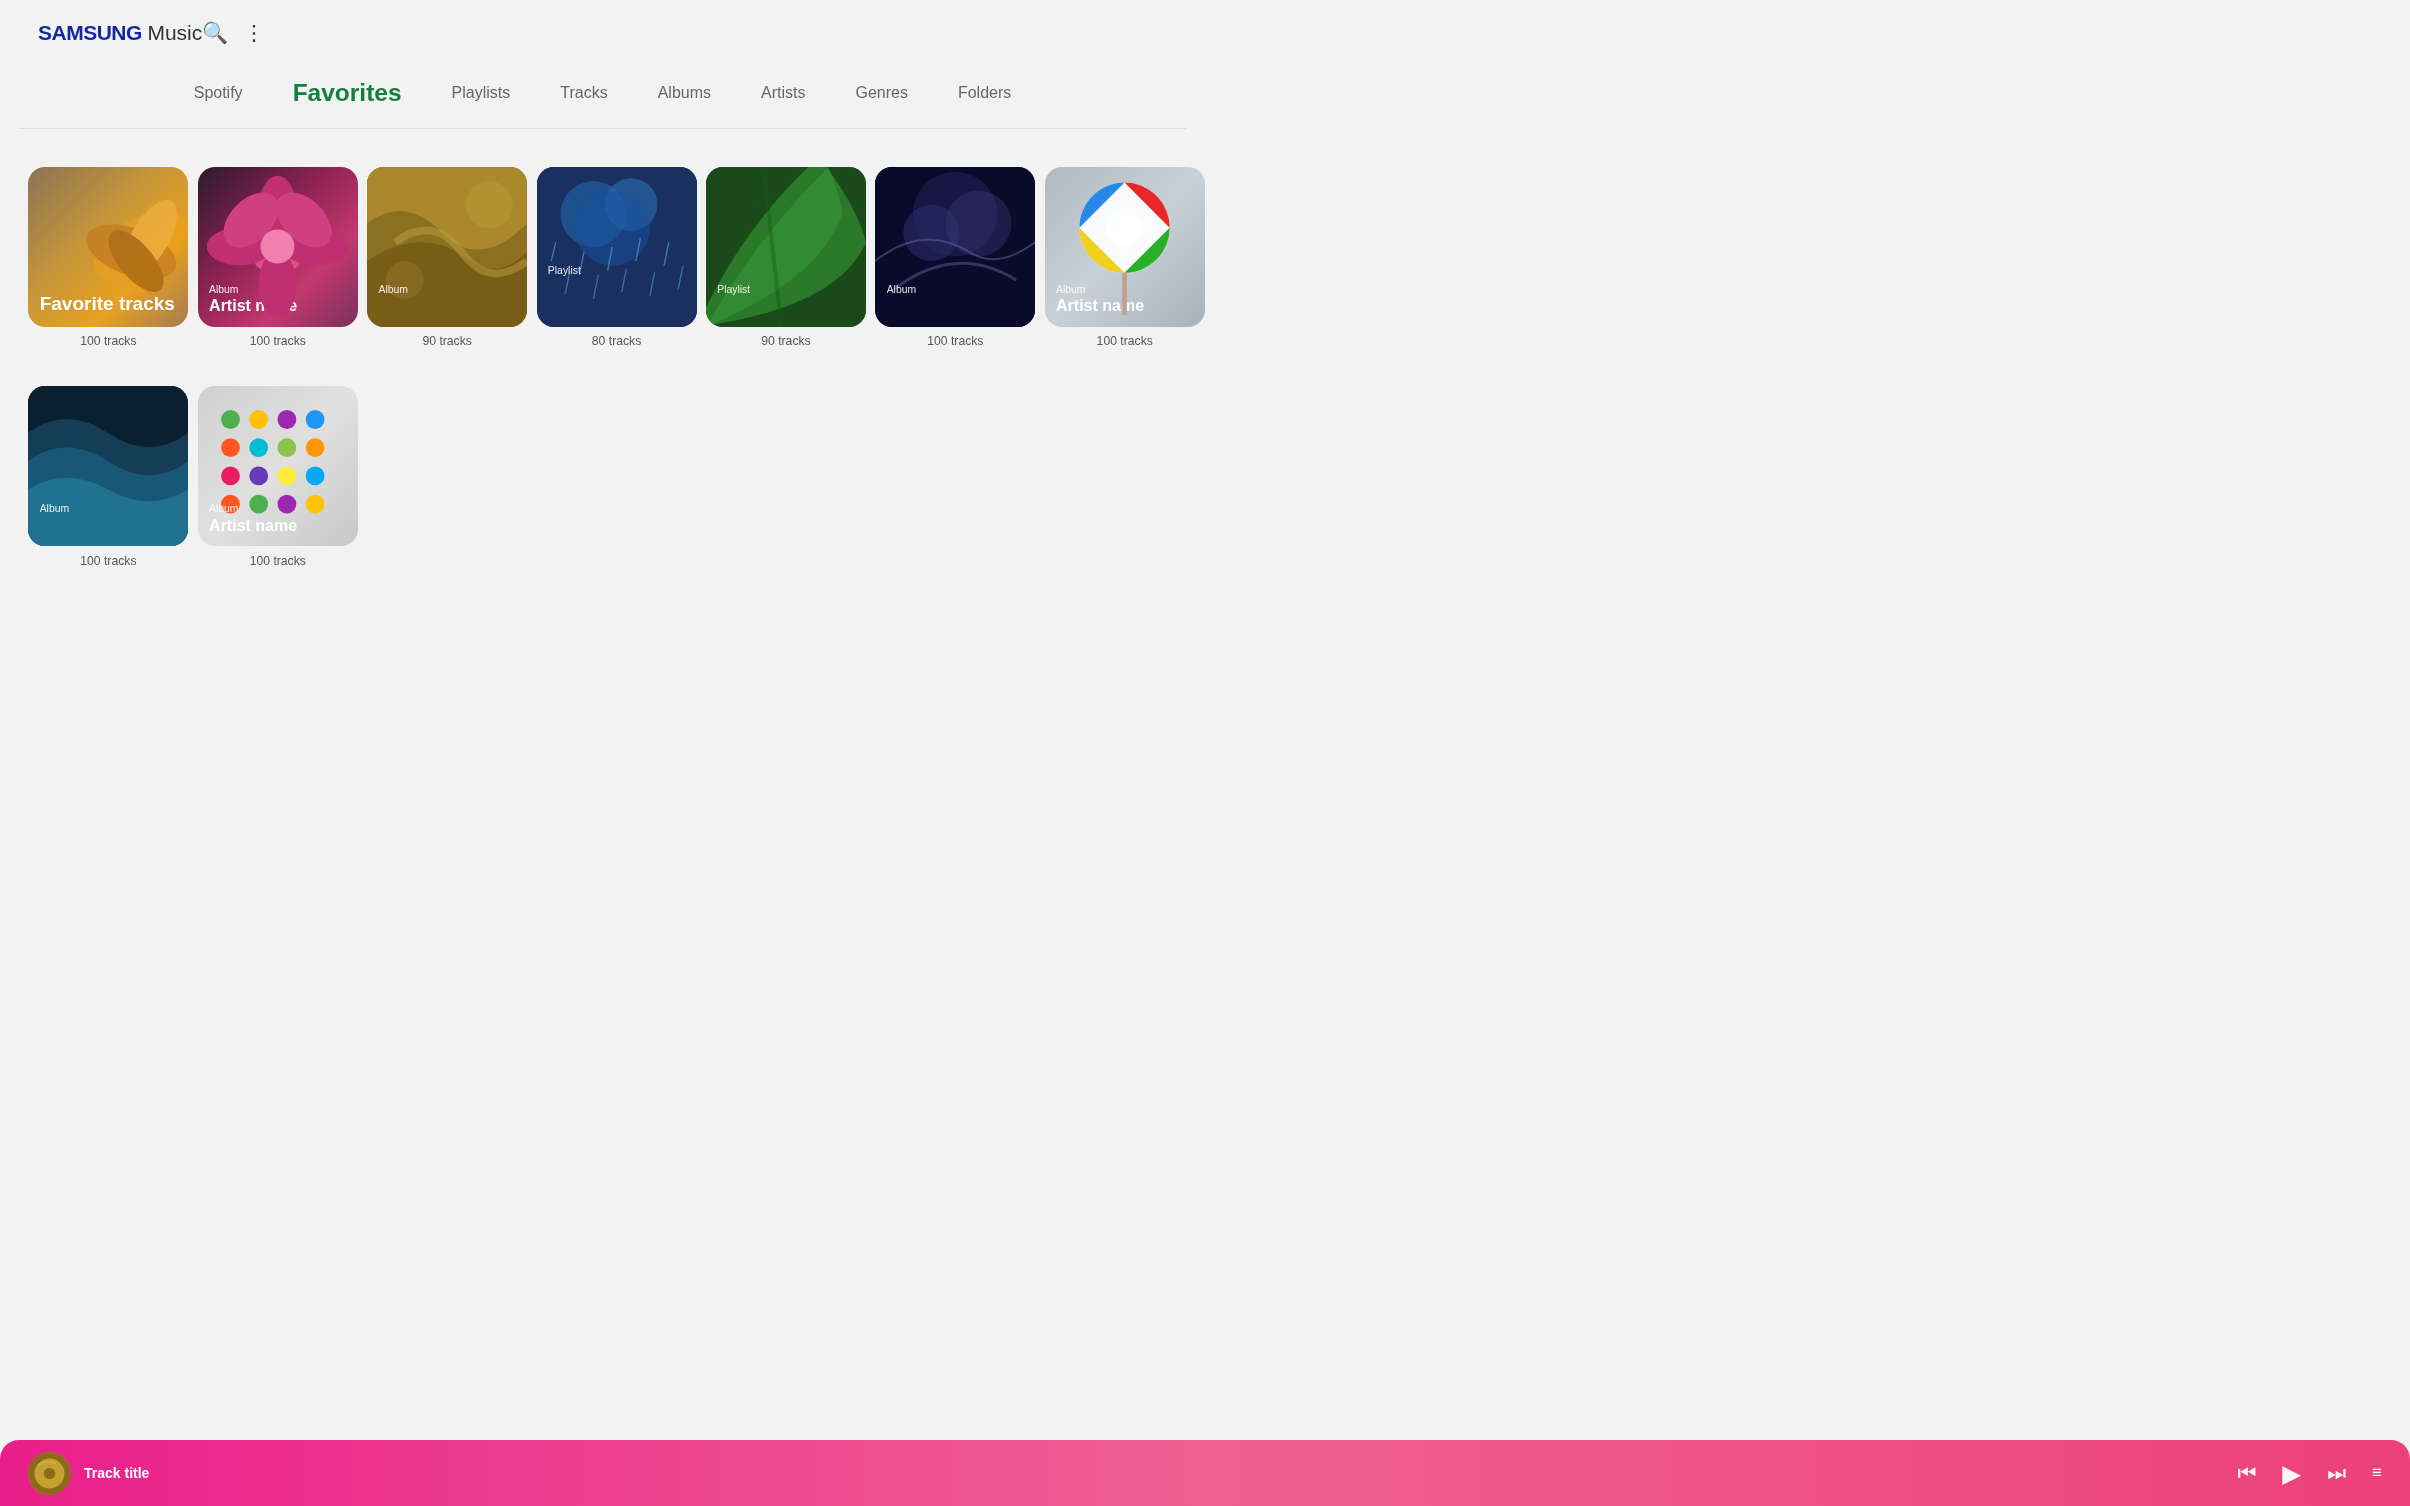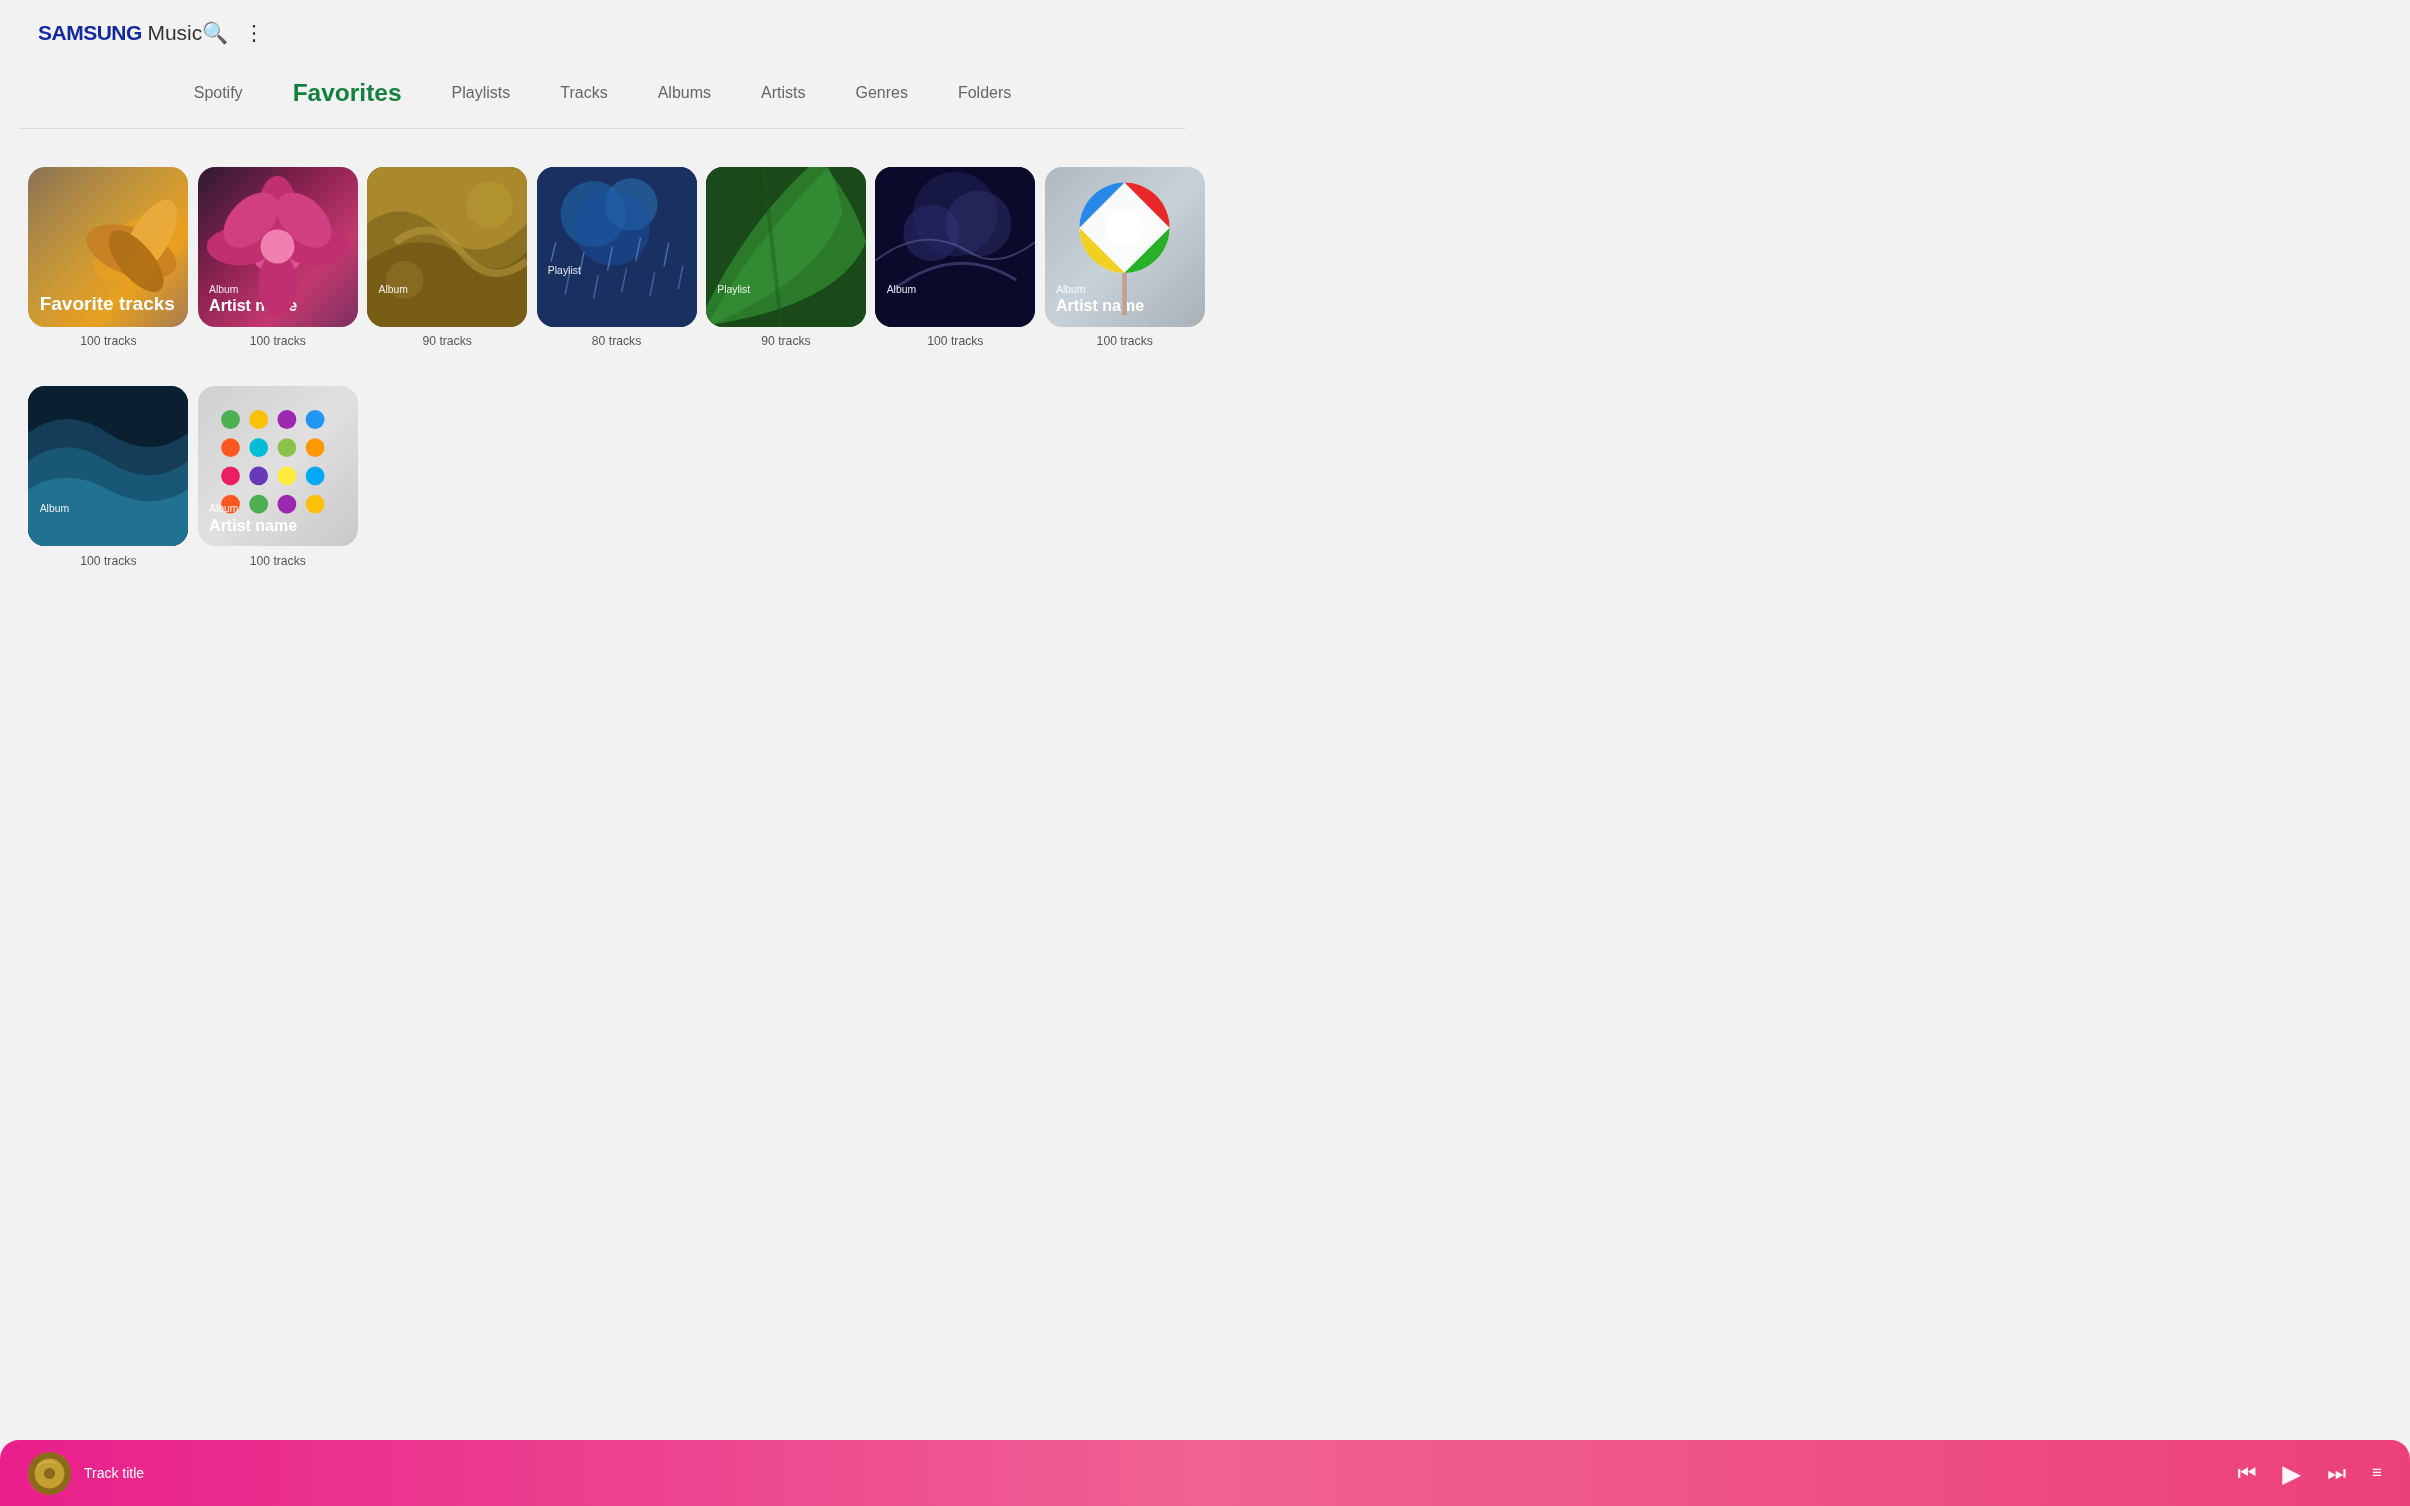--- a/index.html
+++ b/index.html
@@ -177,21 +177,21 @@
       align-items: center;
       justify-content: center;
       margin-right: 13px;
       overflow: hidden;
     }
     .player-info {
       flex: 1;
     }
     .player-title {
       font-size: 14px;
-      font-weight: 400;
+      font-weight: 700;
       color: white;
     }
     .player-artist {
       font-size: 12.2px;
       color: rgba(255,255,255,0.85);
     }
     .player-controls {
       display: flex;
       align-items: center;
       gap: 26px;

